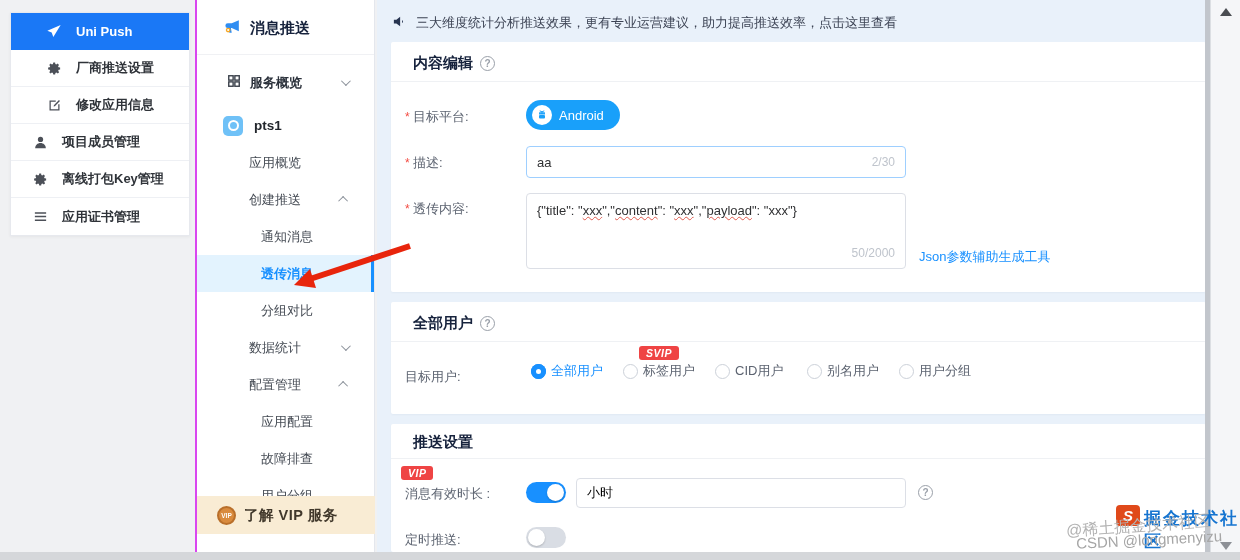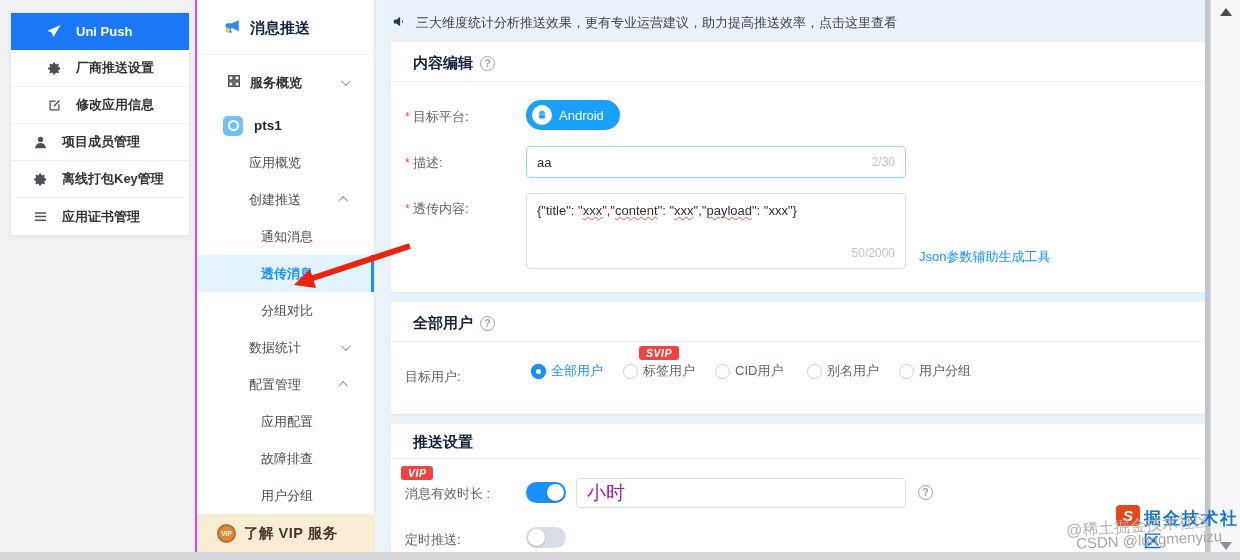--- a/index.html
+++ b/index.html
@@ -26,21 +26,21 @@
   .lvl1 { padding-left:30px; gap:9px; font-weight:bold; color:#2b313b; }
   .lvl2 { padding-left:52px; }
   .lvl3 { padding-left:64px; }
   .m-item.app { padding-left:26px; gap:11px; font-weight:bold; color:#22262c; margin-top:6px; font-size:13.5px; }
   .m-item.active3 { background:#e3f3fe; color:#1890ff; font-weight:bold; border-right:3px solid #1890ff; }
   .chev { width:7px; height:7px; border-right:1.6px solid #8a9099; border-bottom:1.6px solid #8a9099; display:inline-block; }
   .chev.down { transform:rotate(45deg) translateY(-2px); }
   .chev.up { transform:rotate(-135deg) translateY(-2px); }
   .app-ic { width:20px; height:20px; border-radius:5px; background:#6fc1f7; display:flex; align-items:center; justify-content:center; }
   .app-ic .ring { width:11px; height:11px; border:2px solid #fff; border-radius:50%; }
-  .vip-bar { position:absolute; left:0; top:514px; width:178px; height:38px; background:#f9ecd4; display:flex; align-items:center; gap:8px; padding-left:20px; cursor:pointer; }
+  .vip-bar { position:absolute; left:0; top:496px; width:178px; height:38px; background:#f9ecd4; display:flex; align-items:center; gap:8px; padding-left:20px; cursor:pointer; }
   .vip-bar .txt { font-size:14.5px; font-weight:bold; color:#41382b; letter-spacing:.5px; }
   .medal { width:19px; height:19px; border-radius:50%; background:#d98b3e; border:2px solid #b96f2a; color:#fff; font-size:6.5px; font-weight:bold; display:flex; align-items:center; justify-content:center; }
 
   
   .main { left:377px; top:0; width:828px; height:552px; background:#e9f1fa; }
   .notice { position:absolute; left:15px; top:14px; display:flex; align-items:center; gap:9px; font-size:13px; color:#3c4354; }
   .card { position:absolute; left:14px; width:815px; background:#fff; border-radius:2px; box-shadow:0 1px 2px rgba(31,56,88,.04); }
   .card-h { position:absolute; left:22px; top:12px; display:flex; align-items:center; gap:7px; font-size:15px; font-weight:bold; color:#17233d; }
   .card-div { position:absolute; left:0; right:0; border-bottom:1px solid #eff1f4; }
   .help { width:15px; height:15px; border:1px solid #9aa0a9; border-radius:50%; color:#9aa0a9; font-size:10px; font-weight:bold; display:inline-flex; align-items:center; justify-content:center; }
@@ -62,21 +62,21 @@
   .ropt.sel .rdot { border:none; background:#1890ff; box-shadow:inset 0 0 0 4px #1890ff; position:relative; }
   .ropt.sel .rdot::after { content:""; position:absolute; left:5px; top:5px; width:5px; height:5px; background:#fff; border-radius:50%; }
   .ropt.sel .rlab { color:#1890ff; }
   .gbadge { position:absolute; background:#ef4444; color:#fff; font-size:10.5px; font-weight:bold; font-style:italic; padding:1px 7px; border-radius:3px; letter-spacing:.5px; }
   .toggle { position:absolute; width:40px; height:21px; border-radius:11px; cursor:pointer; }
   .toggle .knob { position:absolute; top:2px; width:17px; height:17px; background:#fff; border-radius:50%; box-shadow:0 1px 2px rgba(0,0,0,.2); }
   .toggle.on { background:#1890ff; } .toggle.on .knob { right:2px; }
   .toggle.off { background:#d9dde4; } .toggle.off .knob { left:2px; }
   .ttl-inp { height:30px; border:1px solid #dcdfe6; display:flex; align-items:center; padding:0 10px; width:330px; left:185px; }
   .ttl-inp .val { flex:1; }
-  .suffix { font-size:19px; color:#a21caf; }
+  .suffix { font-size:13px; color:#000000; }
 
   
   .v-edge { left:1205px; top:0; width:5px; height:552px; background:#c2c6cc; }
   .v-track { left:1210px; top:0; width:30px; height:560px; background:#f5f6f8; border-left:1px solid #dcdfe3; }
   .tri-up { left:1220px; top:8px; width:0; height:0; border-left:6px solid transparent; border-right:6px solid transparent; border-bottom:8px solid #4a4d52; }
   .tri-dn { left:1220px; top:542px; width:0; height:0; border-left:6px solid transparent; border-right:6px solid transparent; border-top:8px solid #8d9096; }
   .h-strip { left:0; top:552px; width:1240px; height:8px; background:#d5d7da; }
 
   
   .arrow { left:288px; top:238px; width:130px; height:58px; z-index:50; pointer-events:none; }

